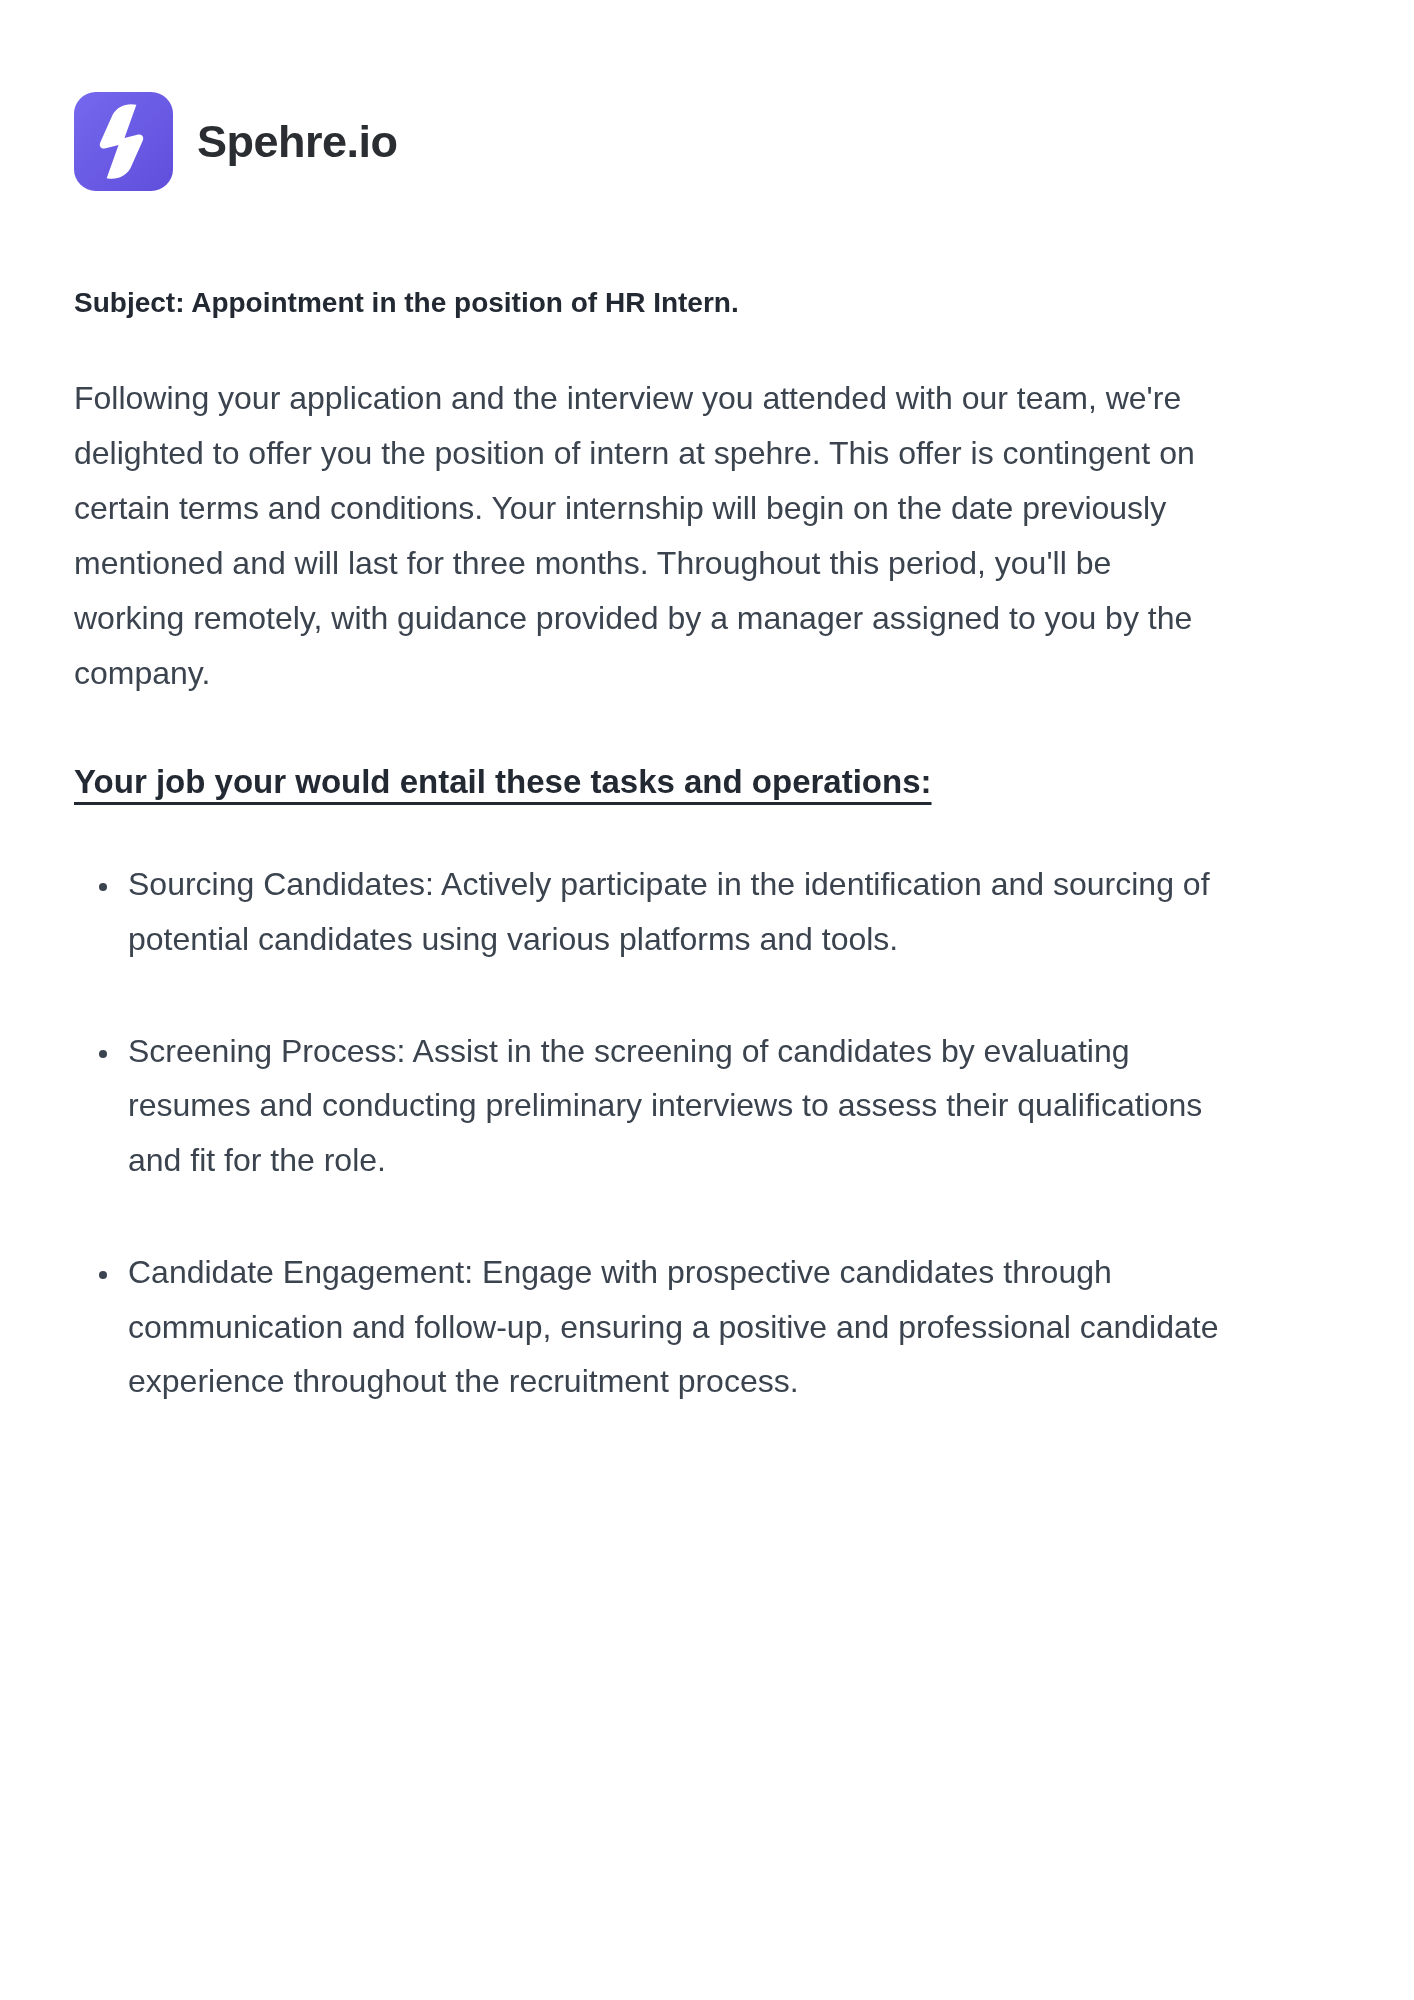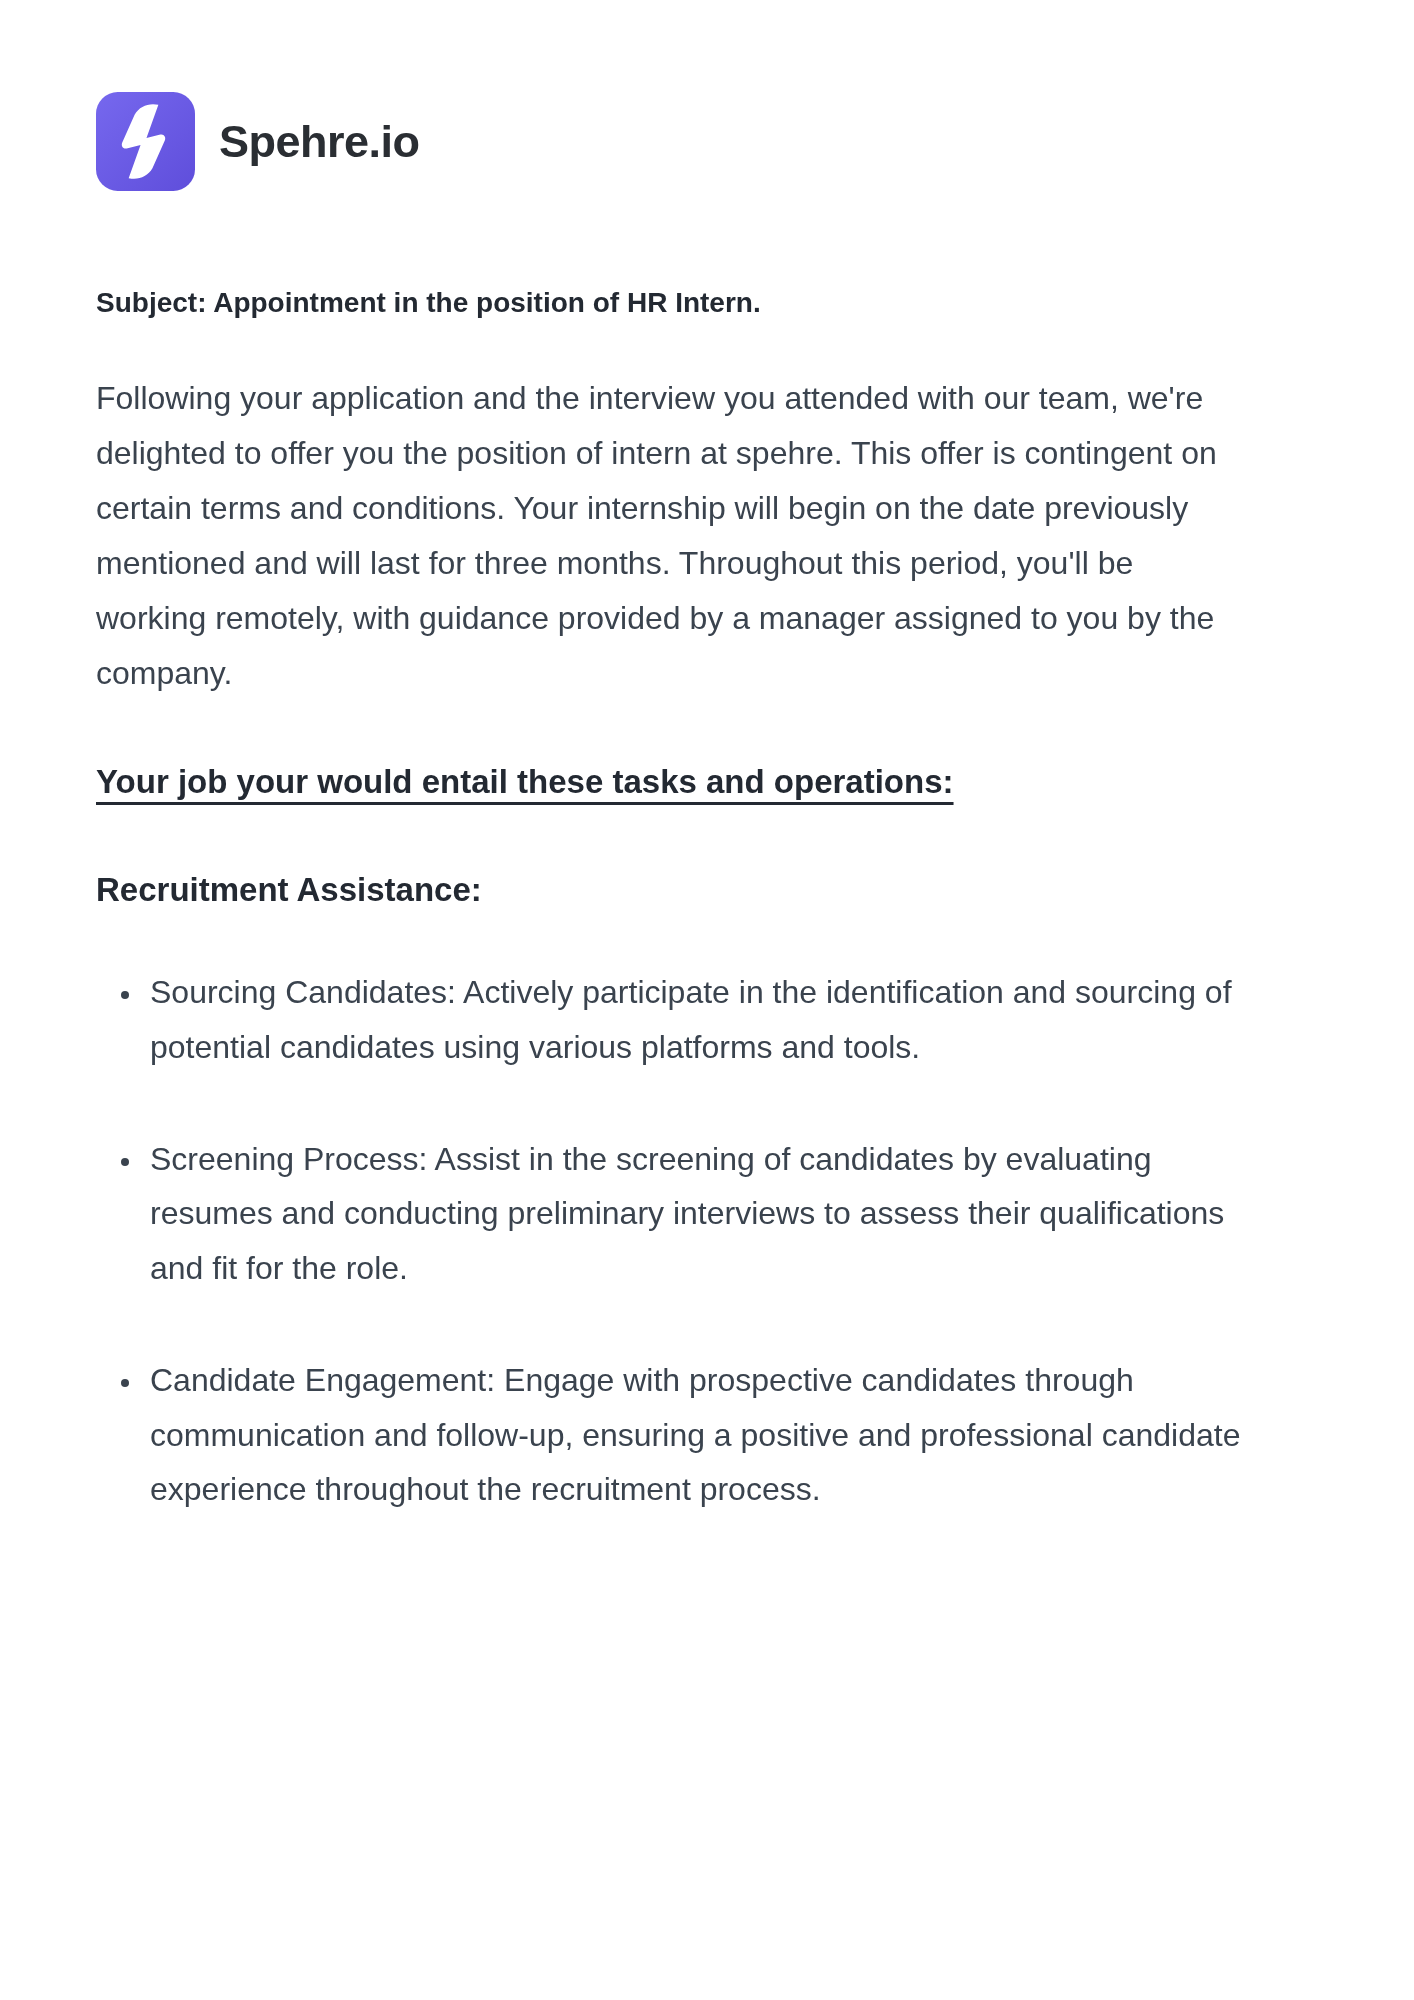--- a/index.html
+++ b/index.html
@@ -16,21 +16,21 @@
   body{
     width:1414px;
     min-height:2000px;
     font-family:"Liberation Sans","DejaVu Sans",sans-serif;
     color:var(--body_text);
   }
   .page{
     width:1414px;
     min-height:2000px;
     background:var(--page_bg);
-    padding:92px 110px 60px 96px;
+    padding:92px 110px 60px 74px;
   }
   
   .brand{
     display:flex;
     align-items:center;
     gap:24px;
   }
   .logo{
     width:99px;
     height:99px;
@@ -124,21 +124,20 @@
 
   <div class="date-block">
   </div>
 
   <h1 class="subject">Subject: Appointment in the position of HR Intern.</h1>
 
   <p class="intro">Following your application and the interview you attended with our team, we're delighted to offer you the position of intern at spehre. This offer is contingent on certain terms and conditions. Your internship will begin on the date previously mentioned and will last for three months. Throughout this period, you'll be working remotely, with guidance provided by a manager assigned to you by the company.</p>
 
   <h2 class="tasks-heading">Your job your would entail these tasks and operations:</h2>
 
-  <h3 class="section-heading">Recruitment Assistance:</h3>
 
   <ul class="bullet-list">
     <li>Sourcing Candidates: Actively participate in the identification and sourcing of potential candidates using various platforms and tools.</li>
     <li>Screening Process: Assist in the screening of candidates by evaluating resumes and conducting preliminary interviews to assess their qualifications and fit for the role.</li>
     <li>Candidate Engagement: Engage with prospective candidates through communication and follow-up, ensuring a positive and professional candidate experience throughout the recruitment process.</li>
   </ul>
 
 
 </div>
 

